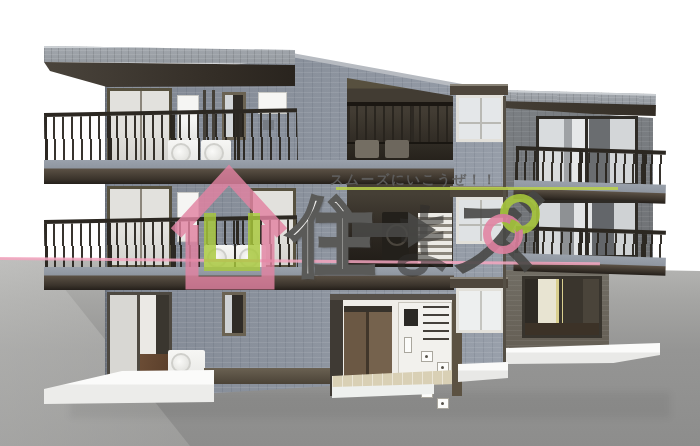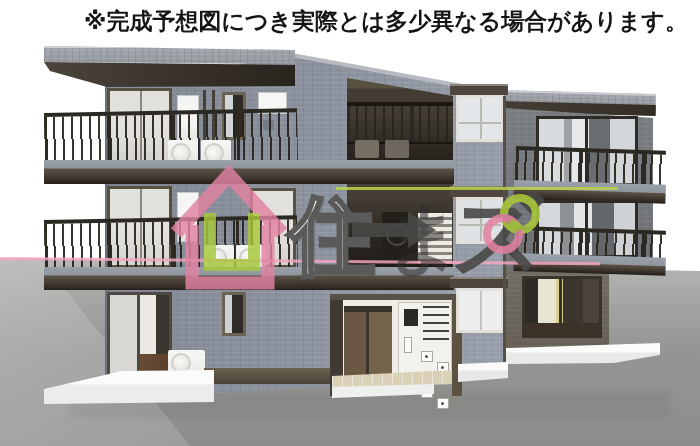--- a/index.html
+++ b/index.html
@@ -213,33 +213,33 @@
     <div class="abs" style="left:336px;top:187px;width:282px;height:3px;background:var(--line_green);opacity:.85;"></div>
     <div class="abs" style="left:0;top:257px;width:600px;height:3px;background:var(--line_pink);opacity:.85;
       transform:rotate(0.5deg);transform-origin:left top;"></div>
 
     <svg class="abs" style="left:170px;top:163px;opacity:.82;" width="124" height="128" viewBox="0 0 124 128">
       <path d="M6,70 L59,12 L112,70" fill="none" stroke="var(--pink)" stroke-width="14"></path>
       <path d="M22,62 L22,120 L98,120 L98,62" fill="none" stroke="var(--pink)" stroke-width="13"></path>
       <path d="M40,50 L40,102 L84,102 L84,50" fill="none" stroke="var(--green)" stroke-width="12"></path>
     </svg>
 
+    <div class="abs" style="left:330px;top:171px;font-size:13.5px;letter-spacing:1.5px;color:rgba(95,95,95,.9);font-weight:700;white-space:nowrap;">スムーズにいこうぜ！！</div>
 
     <span class="wm-big" style="left:289px;top:192px;font-size:86px;color:var(--text_white);
       -webkit-text-stroke:3px #5a5a58;text-shadow:2px 2px 2px rgba(60,60,60,.5);">住</span>
     <span class="wm-big" style="left:384px;top:198px;font-size:78px;color:rgba(48,46,44,.55);">ま</span>
     <div class="abs" style="left:352px;top:212px;width:86px;height:36px;opacity:.85;">
       <div class="abs" style="left:0;top:11px;width:58px;height:14px;background:#4a4a48;"></div>
       <div class="abs" style="left:56px;top:0;width:0;height:0;
         border-left:28px solid #4a4a48;border-top:18px solid rgba(0,0,0,0);border-bottom:18px solid rgba(0,0,0,0);"></div>
     </div>
     <span class="wm-big" style="left:450px;top:188px;font-size:92px;color:rgba(72,72,70,.9);">ズ</span>
 
     <svg class="abs" style="left:482px;top:192px;opacity:.88;" width="60" height="64" viewBox="0 0 60 64">
       <circle cx="38" cy="22" r="16" fill="none" stroke="var(--green)" stroke-width="8"></circle>
       <circle cx="21" cy="42" r="16" fill="none" stroke="var(--pink)" stroke-width="8"></circle>
       <path d="M28,31 A16,16 0 0 1 38,38" fill="none" stroke="var(--green)" stroke-width="8"></path>
     </svg>
   </div>
 
-  <div id="disclaimer" class="abs">※完成予想図につき実際とは多少異なる場合があります。</div>
 
 </div>
 
 </body></html>

